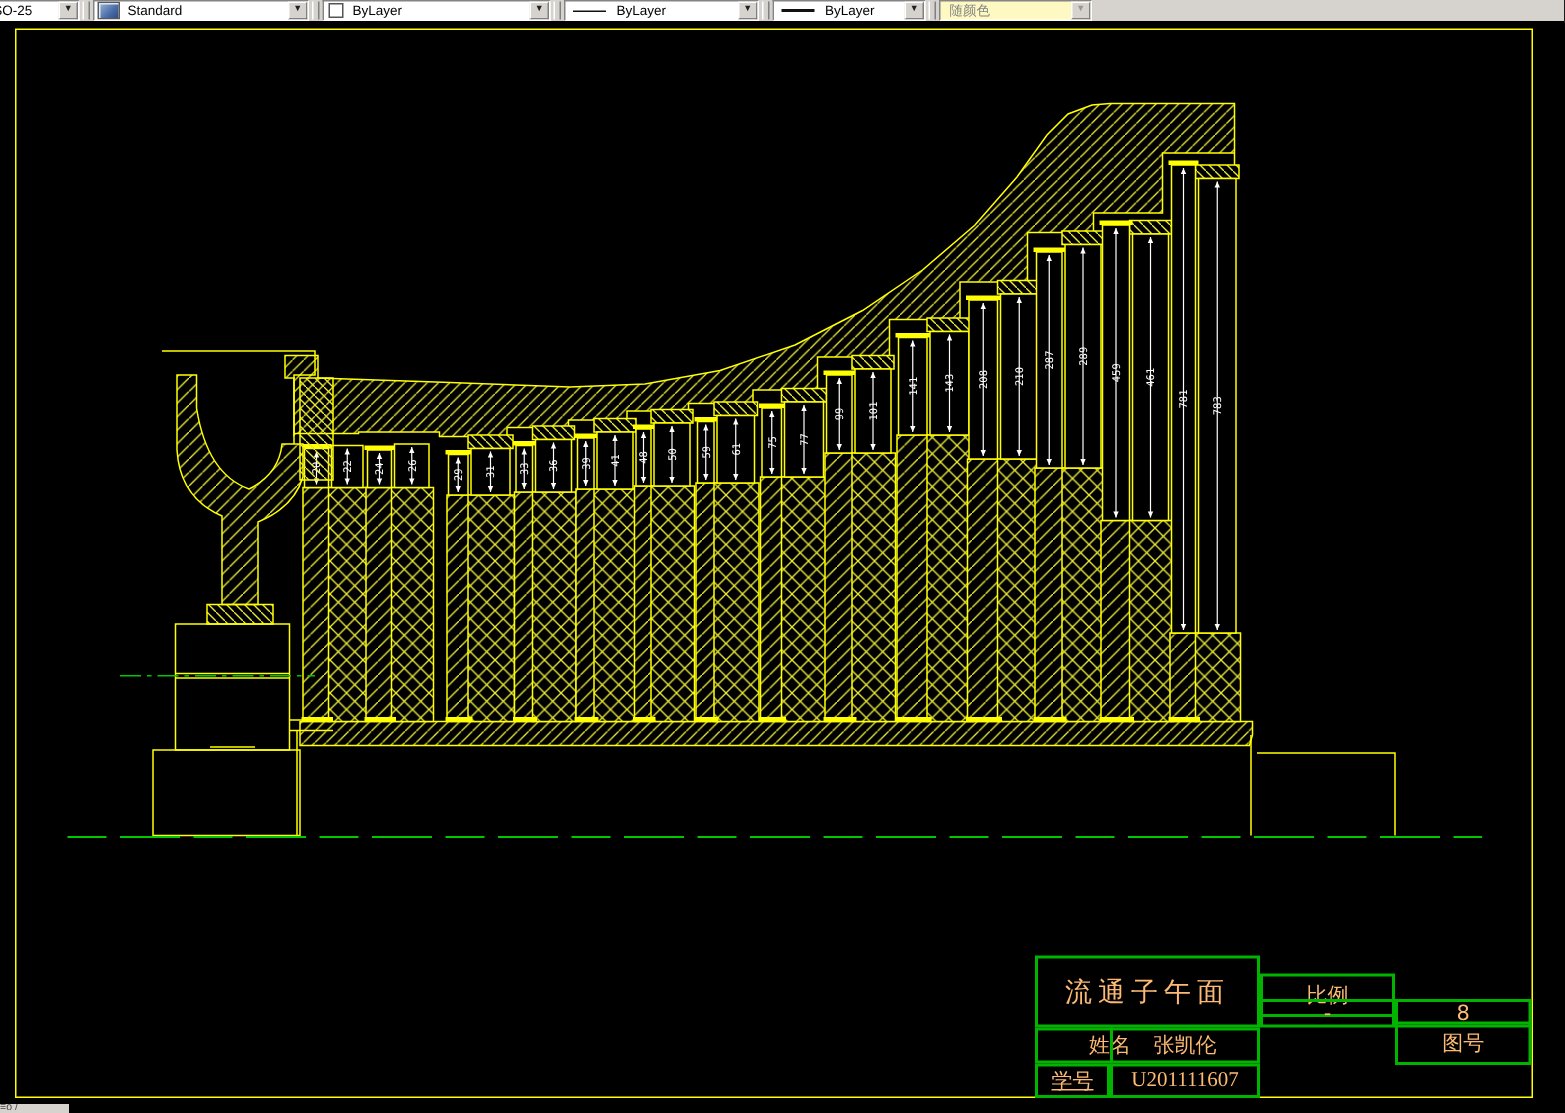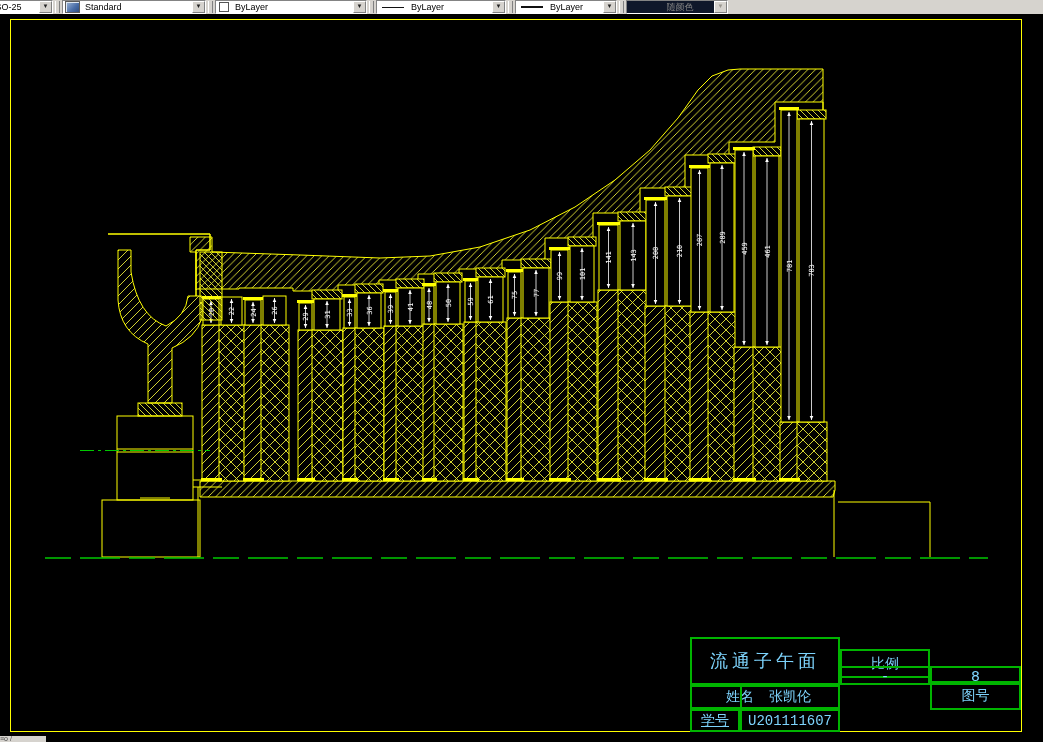--- a/index.html
+++ b/index.html
@@ -8,32 +8,32 @@
   
   #toolbar{position:absolute;left:0;top:0;width:1043px;height:14px;background:#d6d3ce;
            border-bottom:1px solid #9a968f;display:flex;align-items:center;font-size:9px;color:#000;}
   .tb-sep{width:3px;height:12px;margin:0 2px;border-left:1px solid #fff;border-right:1px solid #808080;}
   .combo{position:relative;height:12px;background:#fff;border:1px solid;
          border-color:#848484 #ffffff #ffffff #848484;display:flex;align-items:center;overflow:hidden;}
   .combo .lbl{white-space:nowrap;padding-left:3px;line-height:11px;}
   .combo .arrow{position:absolute;right:0;top:0;width:11px;height:10px;background:#d6d3ce;
         border:1px solid;border-color:#ffffff #808080 #808080 #ffffff;
         font-size:6px;line-height:9px;text-align:center;color:#222;}
-  .combo.disabled{background:#0f172a;color:#848484;justify-content:center;}
+  .combo.disabled{background:#fef9c3;color:#848484;}
   .swatch{width:8px;height:8px;background:#fff;border:1px solid #555;margin:0 3px 0 3px;flex:none;}
   .ltline{width:22px;height:1px;background:#111;margin:0 4px 0 5px;flex:none;}
   .lwline{width:22px;height:2px;background:#111;margin:0 4px 0 5px;flex:none;}
   .styicon{width:13px;height:10px;margin:1px 2px 1px 2px;flex:none;
            background:linear-gradient(135deg,#9fb6d4 0%,#4a6ea9 60%,#2d4c80 100%);
            border:1px solid #5a5a5a;box-shadow:inset 1px 1px 0 #dfe8f2;}
   
   #canvas{position:absolute;left:0;top:14px;width:1043px;height:728px;background:#000;}
   #cad{position:absolute;left:0;top:0;}
   
-  #tblock{position:absolute;left:690px;top:623px;width:331px;height:95px;color:#7dd3fc;}
+  #tblock{position:absolute;left:690px;top:623px;width:331px;height:95px;color:#fdba74;}
   .cell{position:absolute;border:2px solid #00b400;box-sizing:border-box;
         display:flex;align-items:center;justify-content:center;
         font-family:"DejaVu Sans",sans-serif;font-size:14px;white-space:nowrap;}
   
   #bstrip{position:absolute;left:0;top:736px;width:46px;height:6px;background:#d6d3ce;
           overflow:hidden;font-size:7px;color:#444;line-height:6px;}
 </style>
 </head>
 <body>
 
@@ -396,18 +396,18 @@
 
     <div id="tblock">
       <div class="cell" style="left:0;top:0;width:150px;height:48px;font-size:18px;letter-spacing:4px;">流通子午面</div>
       <div class="cell" style="left:150px;top:12px;width:90px;height:29px;">比例</div>
       <div class="cell" style="left:240px;top:0;width:91px;height:29px;margin-top:44px;">图号</div>
       <div class="cell" style="left:150px;top:29px;width:90px;height:19px;">-</div>
       <div class="cell" style="left:240px;top:29px;width:91px;height:19px;">8</div>
       <div class="cell" style="left:0;top:48px;width:50px;height:24px;padding-left:48px;">姓名</div>
       <div class="cell" style="left:50px;top:48px;width:100px;height:24px;">张凯伦</div>
       <div class="cell" style="left:0;top:72px;width:50px;height:23px;text-decoration:underline;">学号</div>
-      <div class="cell" style="left:50px;top:72px;width:100px;height:23px;font-family:Liberation Mono, monospace;">U201111607</div>
+      <div class="cell" style="left:50px;top:72px;width:100px;height:23px;font-family:Liberation Serif, serif;">U201111607</div>
     </div>
   </div>
 
   <div id="bstrip">≡o /</div>
 </div>
 
 </body></html>

